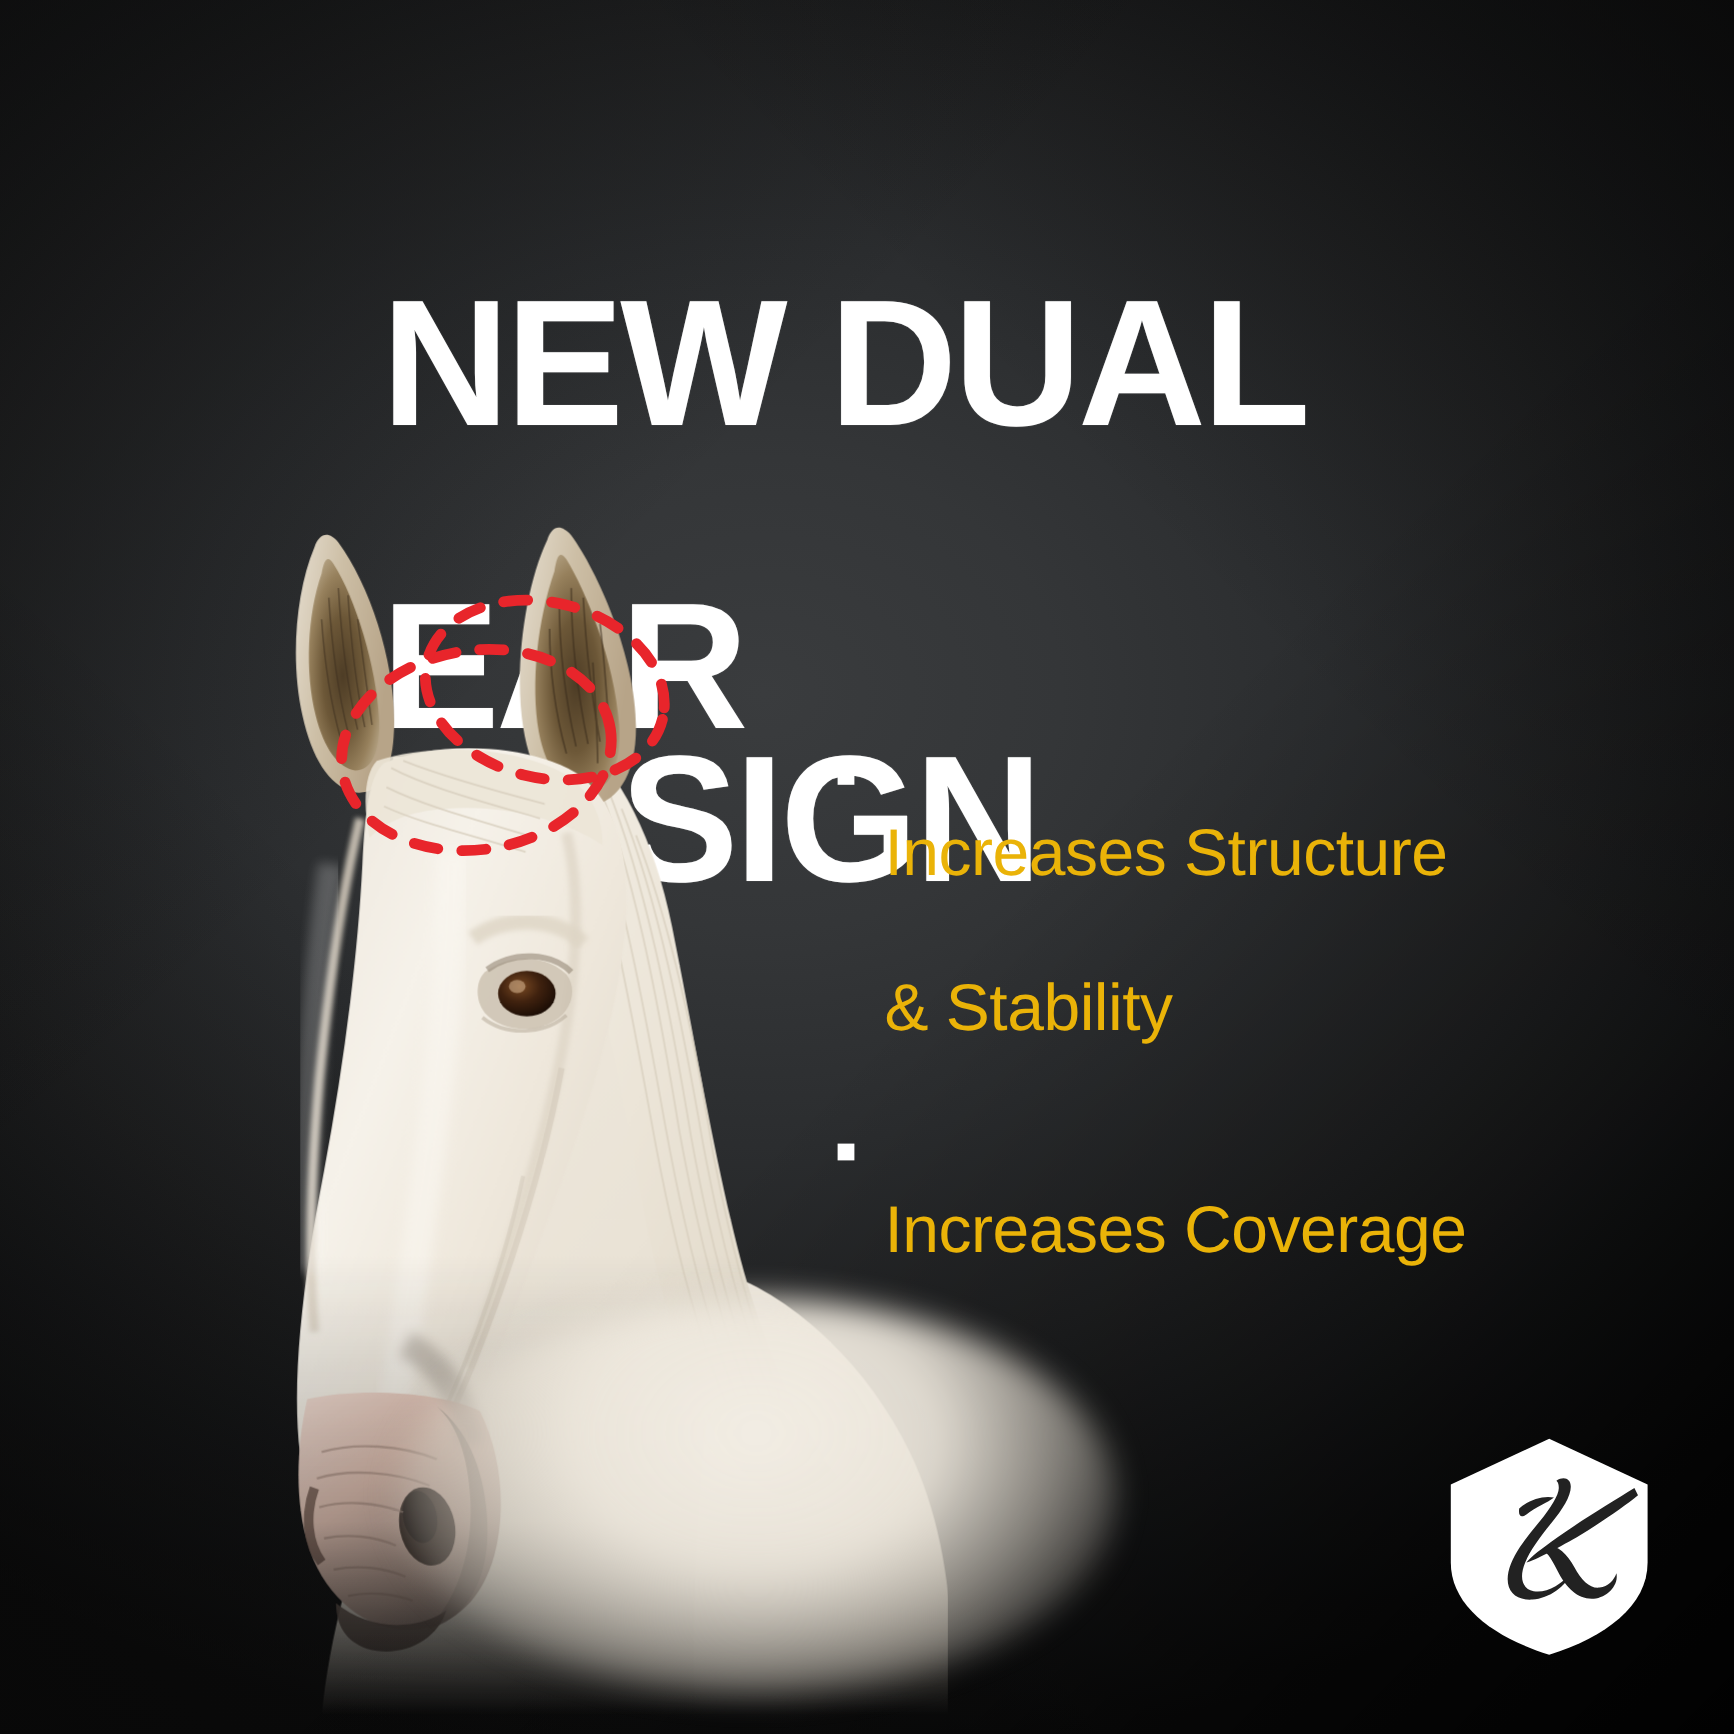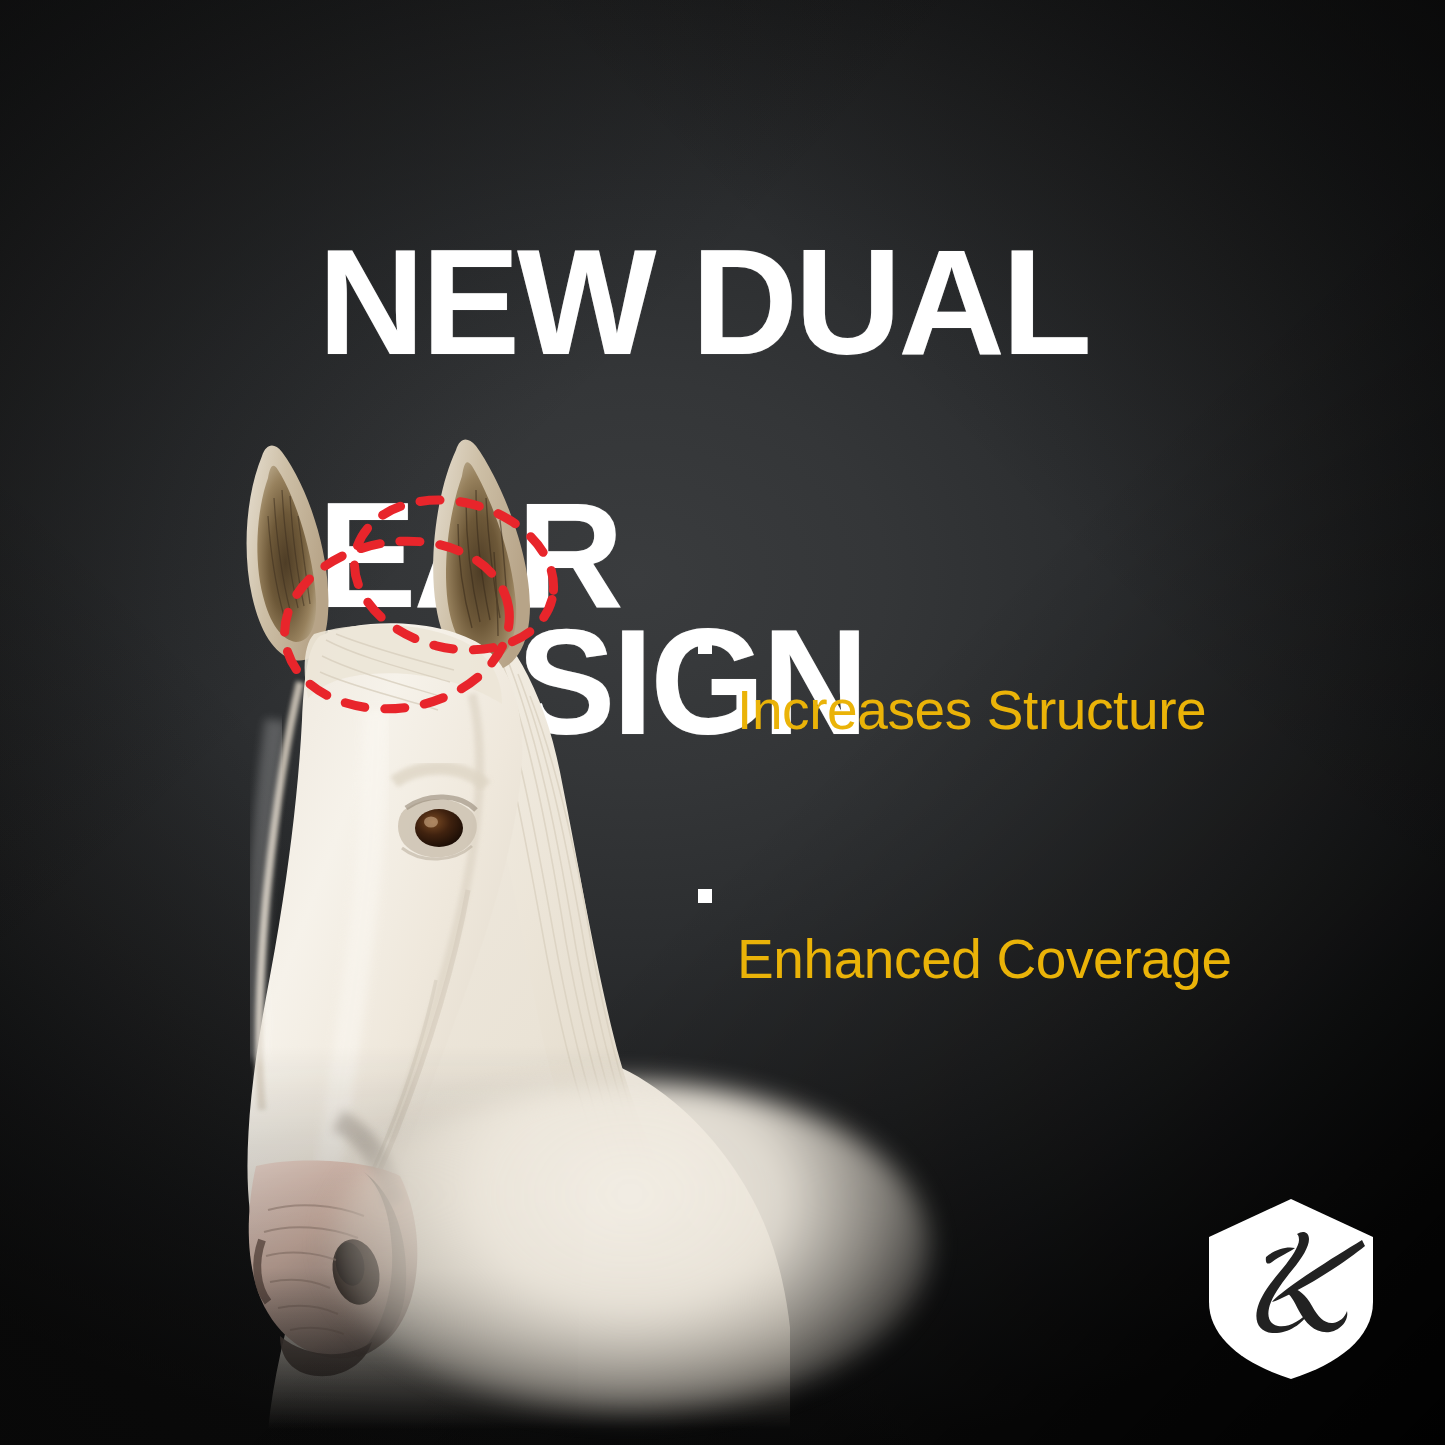--- a/index.html
+++ b/index.html
@@ -390,27 +390,28 @@
 
     <ellipse cx="454" cy="575" rx="101" ry="73" transform="rotate(14 454 575)" fill="none" stroke="#e8252b" stroke-width="9" stroke-linecap="round" stroke-dasharray="20 20"></ellipse>
   </svg>
 
   <div class="bullets">
 
     <div class="bullet-row">
       <span class="bullet-mark"></span>
       <div class="bullet-text">
         <span>Increases Structure</span><br>
+        <span>&amp; Stability</span>
       </div>
     </div>
 
     <div class="bullet-row">
       <span class="bullet-mark"></span>
       <div class="bullet-text">
-        <span>Enhanced Coverage</span><br>
+        <span>Increases Coverage</span><br>
       </div>
     </div>
 
   </div>
 
   <div class="logo">
     <svg viewBox="0 0 178 186">
 
       <path d="M89 3 L171 41 L171 106
                C 171 142, 136 168, 89 183

